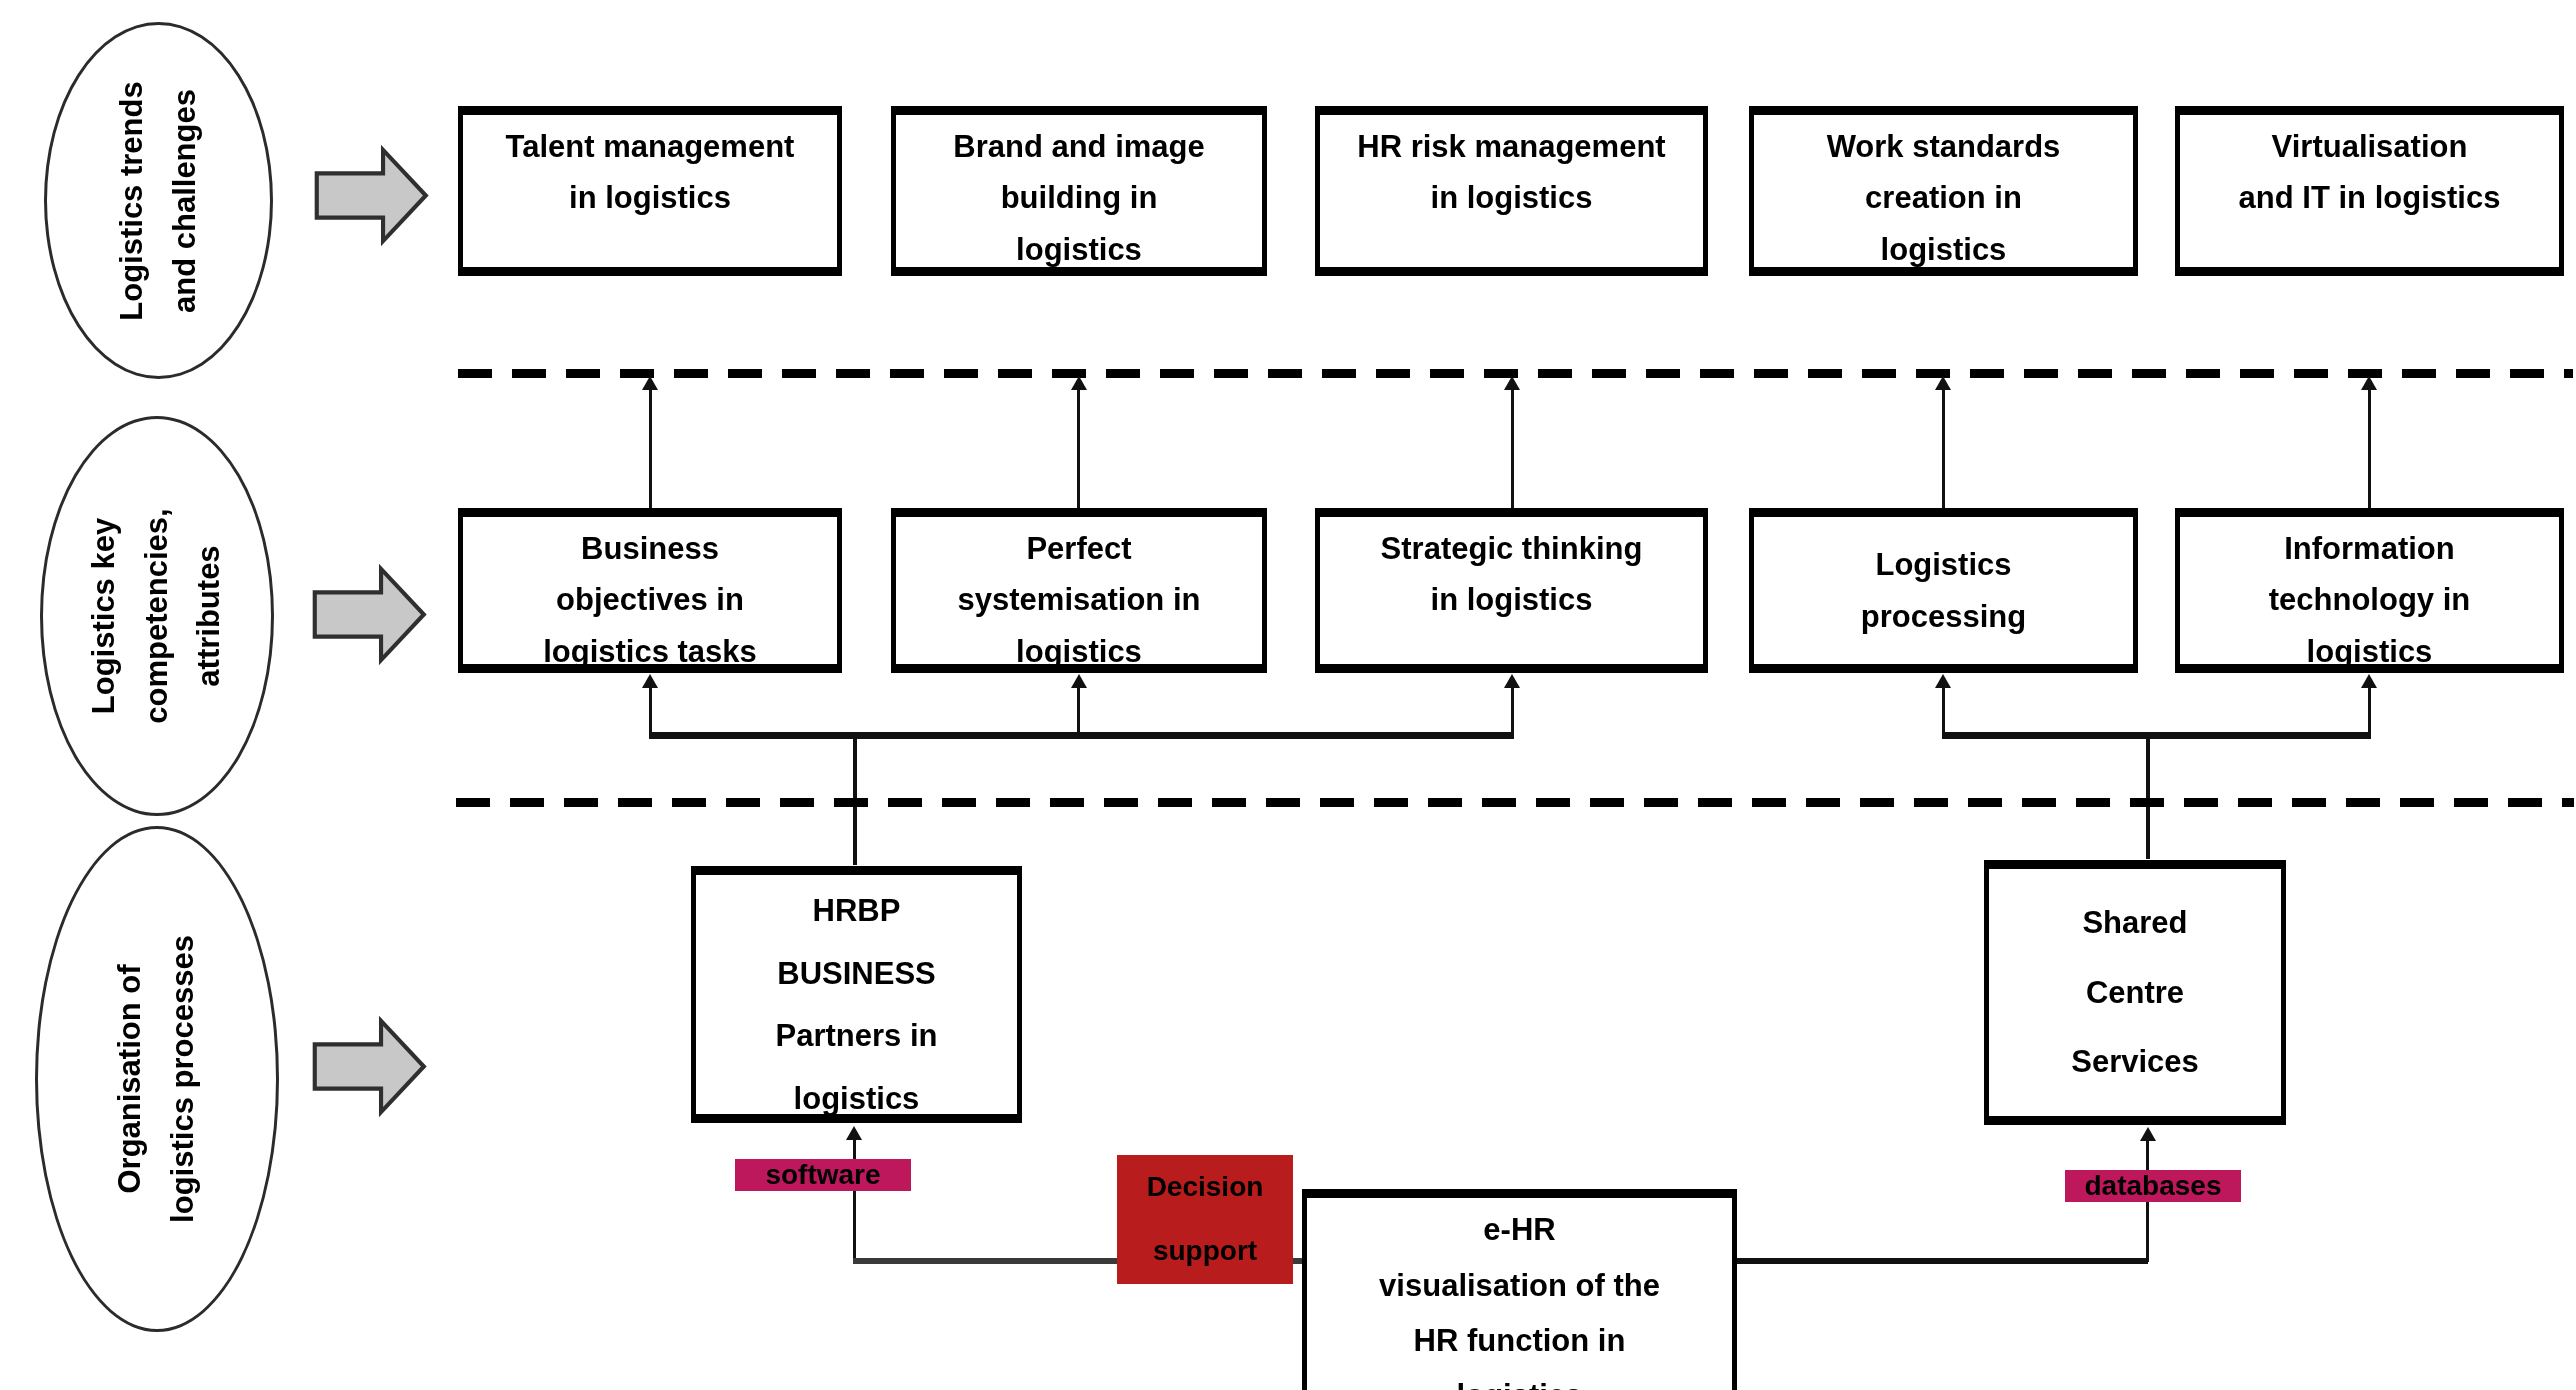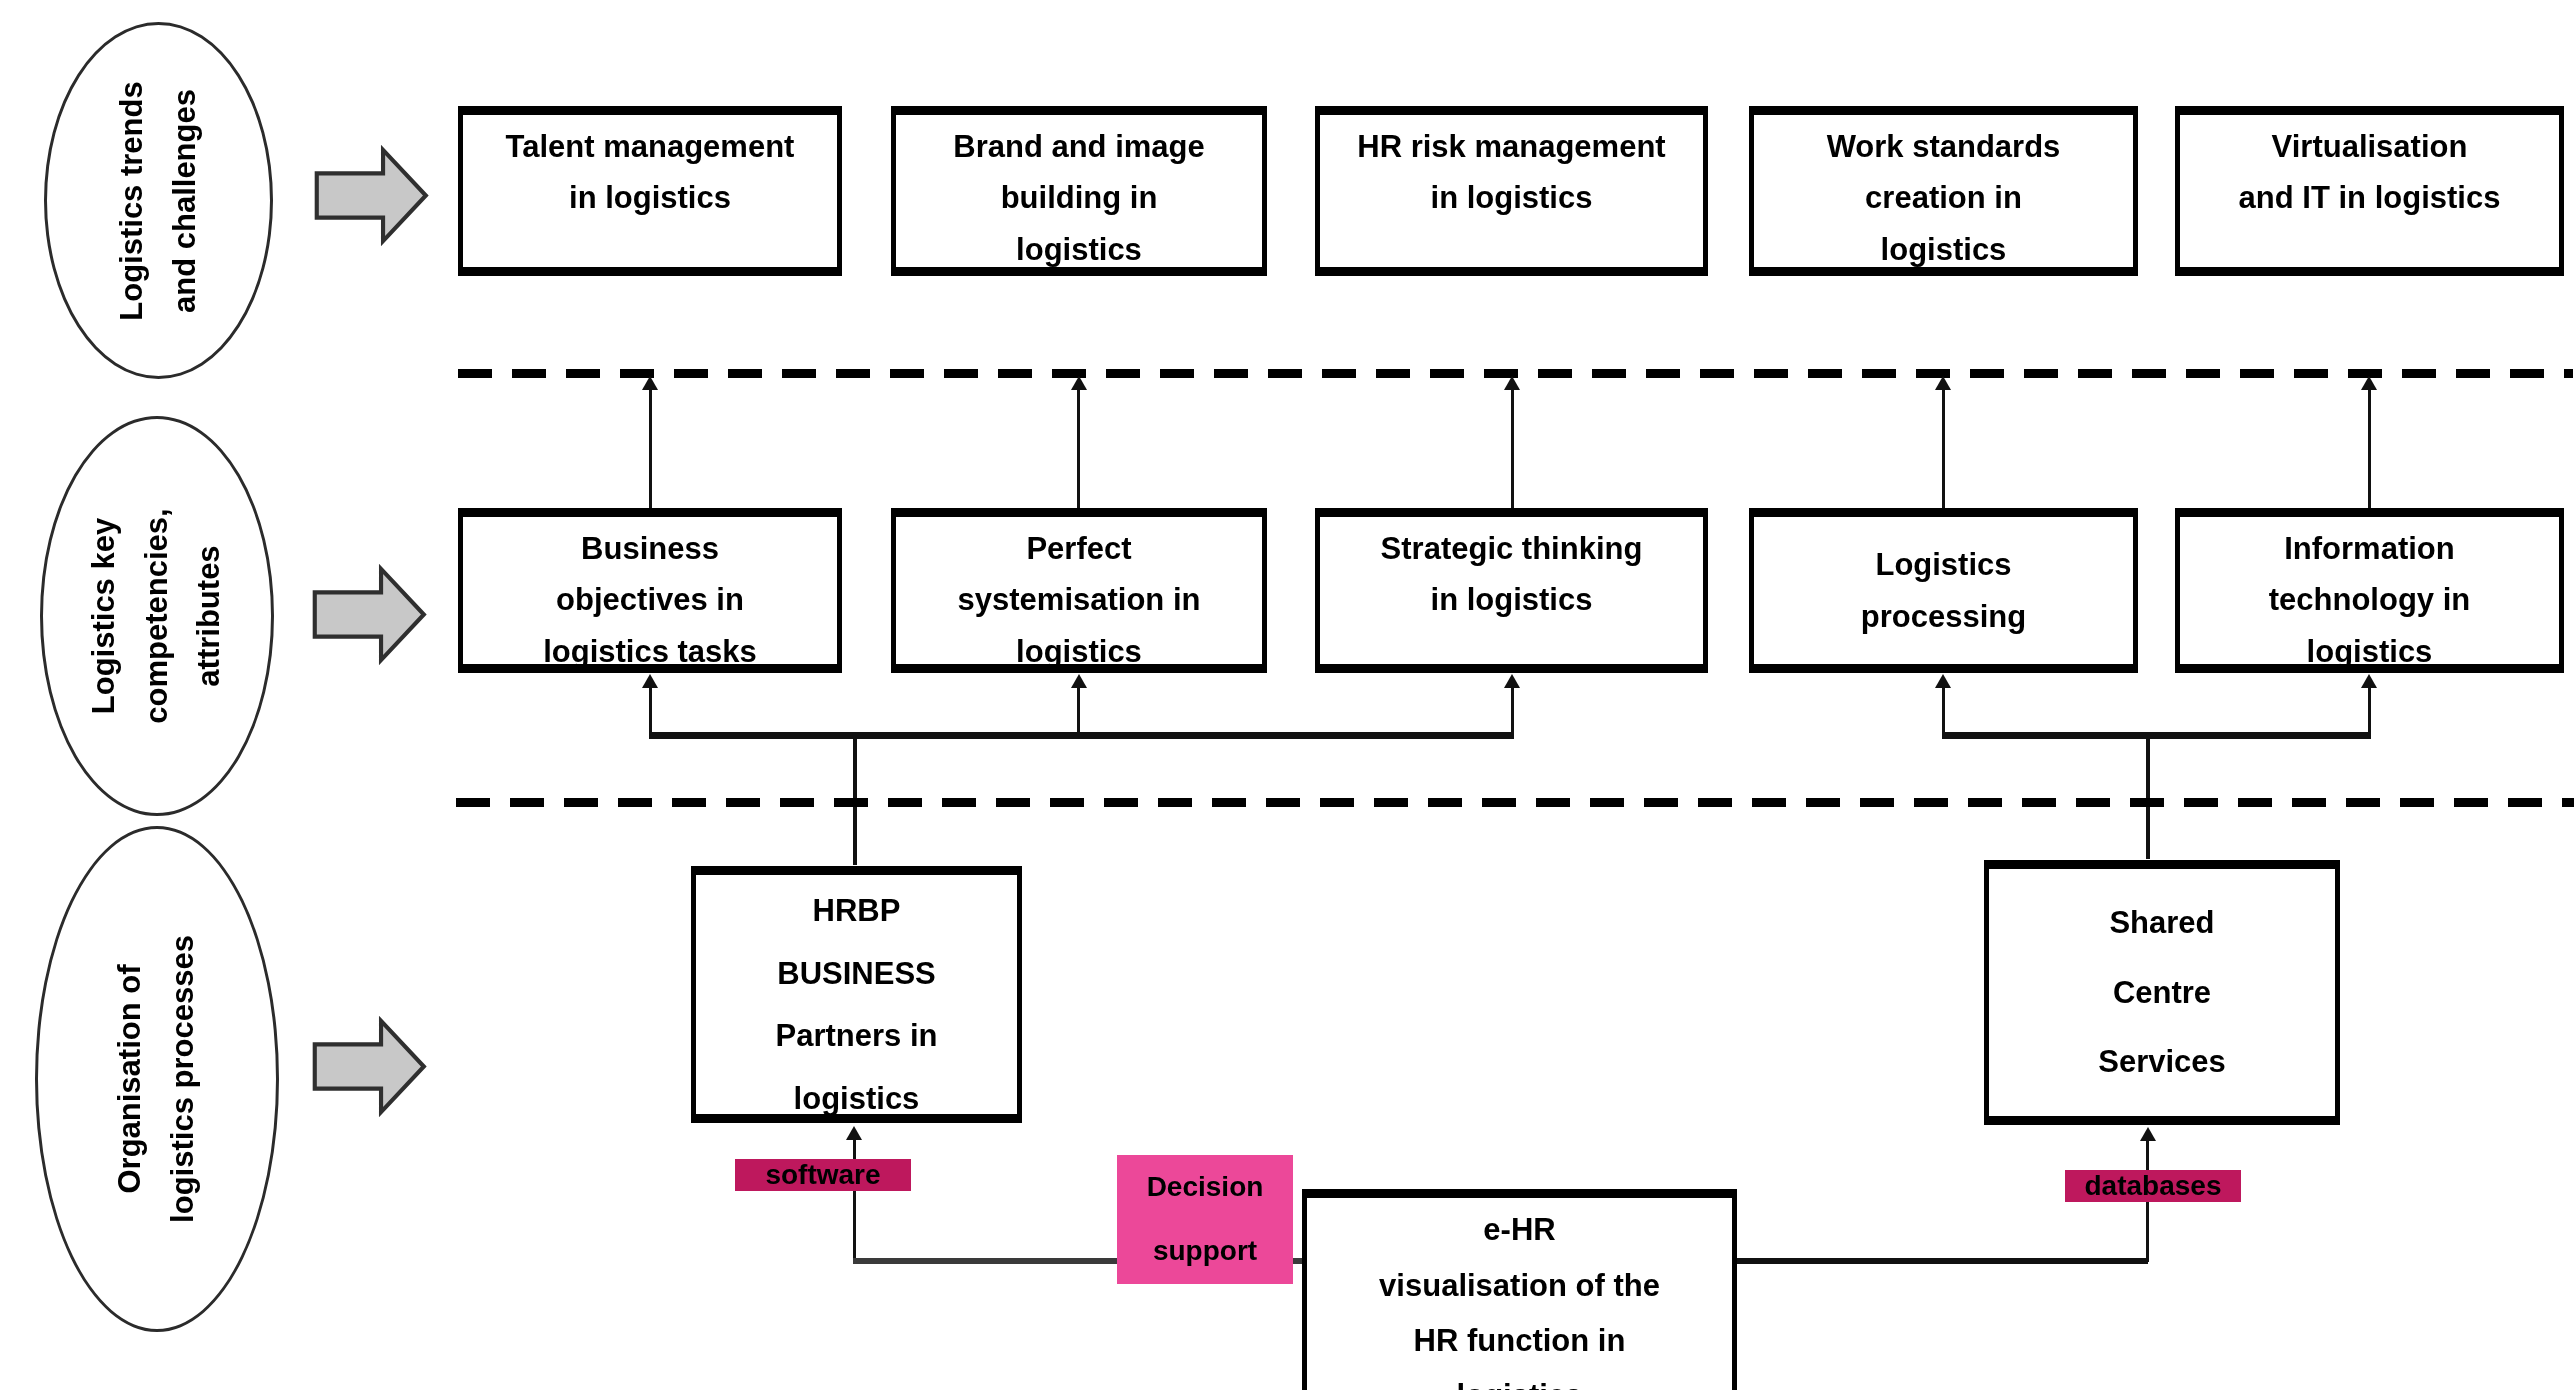--- a/index.html
+++ b/index.html
@@ -27,21 +27,21 @@
 
   
   .dash{position:absolute;height:8.8px;background:repeating-linear-gradient(90deg,#000 0 34px,transparent 34px 54px);}
   .vstem{position:absolute;width:2.9px;background:#111;}
   .vline{position:absolute;width:3.7px;background:#111;}
   .hline{position:absolute;background:#111;}
   .head-up{position:absolute;width:0;height:0;border-left:8px solid transparent;border-right:8px solid transparent;border-bottom:14px solid #111;}
 
   
   .tag{position:absolute;font-weight:bold;font-size:28px;text-align:center;background:#be185d;}
-  .tag2{position:absolute;font-weight:bold;font-size:28px;text-align:center;background:#ec4899;line-height:2.3;}
+  .tag2{position:absolute;font-weight:bold;font-size:28px;text-align:center;background:#b91c1c;line-height:2.3;}
 </style>
 </head>
 <body>
 
 <div class="canvas">
 
   <div class="ellipse" style="left:44px;top:22px;width:223px;height:351px;">
     <div class="vtext">
         <div class="ln">Logistics trends</div>
         <div class="ln">and challenges</div>
@@ -154,21 +154,21 @@
   <div class="vline" style="left:2146px;top:739px;height:120px;"></div>
 
   <div class="dash" style="left:456px;top:798px;width:2118px;"></div>
 
   <div class="box hrbp-box" style="left:691px;top:866px;width:331px;height:257px;">
       <div class="ln">HRBP</div>
       <div class="ln">BUSINESS</div>
       <div class="ln">Partners in</div>
       <div class="ln">logistics</div>
     </div>
-  <div class="box ssc-box center" style="left:1984px;top:860px;width:356px;height:265px;">
+  <div class="box ssc-box center" style="left:1984px;top:860px;width:302px;height:265px;">
       <div class="ln">Shared</div>
       <div class="ln">Centre</div>
       <div class="ln">Services</div>
     </div>
   <div class="box ehr-box" style="left:1302px;top:1145px;width:435px;height:220px;margin-top:44px;">
       <div class="ln">e-HR</div>
       <div class="ln">visualisation of the</div>
       <div class="ln">HR function in</div>
       <div class="ln">logistics</div>
     </div>

